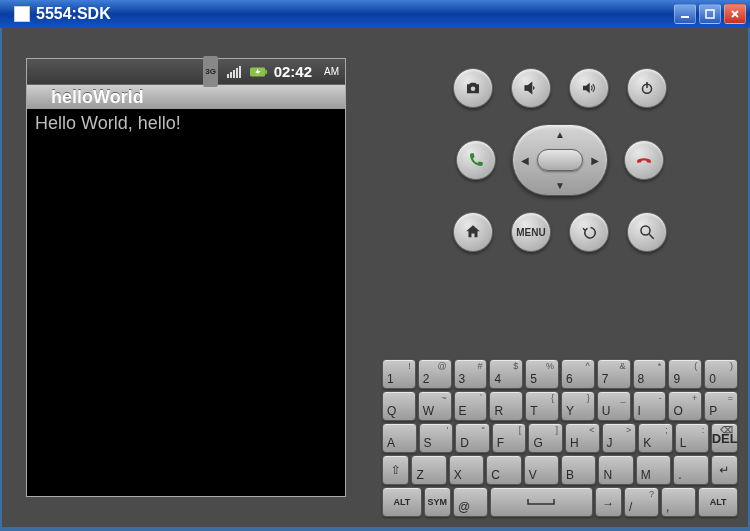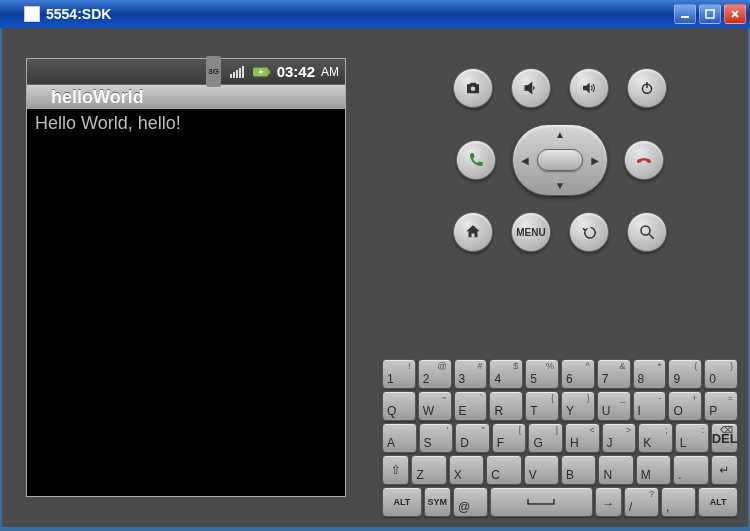--- a/index.html
+++ b/index.html
@@ -7,22 +7,22 @@
     width: 750px; height: 531px;
     font-family: Tahoma, Arial, sans-serif;
     background: #3b6ea5;
     overflow: hidden;
   }
   
   .titlebar {
     height: 28px;
     background: linear-gradient(to bottom, #3f7ed6 0%, #0a3e9f 50%, #1054c8 100%);
     display: flex; align-items: center;
-    padding: 0 4px 0 24px;
-    color: #fff; font-size: 14px; font-weight: bold;
+    padding: 0 4px 0 14px;
+    color: #fff; font-size: 16px; font-weight: bold;
   }
   .titlebar .app-icon {
     width: 16px; height: 16px; background: #fff; margin-right: 6px;
     border: 1px solid #ccc;
   }
   .titlebar .title { flex: 1; }
   .titlebar .win-btns { display: flex; gap: 3px; }
   .win-btn {
     width: 22px; height: 20px; border-radius: 3px;
     display: flex; align-items: center; justify-content: center;
@@ -70,21 +70,21 @@
     display: flex; align-items: center; justify-content: center;
   }
   .ic-3g {
     font-size: 8px; font-weight: bold;
     background: #888; color: #222;
     padding: 12px 2px; border-radius: 2px;
     line-height: 7px; text-align:center;
   }
   .ic-signal svg, .ic-battery svg { display:block; }
   .clock-time { font-size: 15px; font-weight: bold; }
-  .clock-ampm { font-size: 12px; margin-left: 0; }
+  .clock-ampm { font-size: 10px; margin-left: 6px; }
 
   .app-title-bar {
     height: 24px;
     background: linear-gradient(to bottom,#cfcfcf,#9b9b9b);
     color: #fff;
     font-size: 18px; font-weight: bold;
     display: flex; align-items: center;
     padding: 0 24px;
     text-shadow: 0 -1px 0 #666;
   }
@@ -212,21 +212,21 @@
             <rect x="12" y="0" width="2" height="12" fill="#ddd"></rect>
           </svg>
         </div>
         <div class="status-icon ic-battery">
           <svg viewBox="0 0 20 12" width="20" height="12">
             <rect x="0" y="1" width="17" height="10" rx="2" fill="#8bc34a"></rect>
             <rect x="17" y="4" width="2" height="4" fill="#8bc34a"></rect>
             <path d="M9 2 L6 7 H9 L7 10 L12 5 H9 Z" fill="#fff"></path>
           </svg>
         </div>
-        <span class="clock-time">03:42</span>
+        <span class="clock-time">02:42</span>
         <span class="clock-ampm">AM</span>
       </div>
       <div class="app-title-bar">
         <span>helloWorld</span>
       </div>
       <div class="app-content">
         <span>Hello World, hello!</span>
       </div>
     </div>
   </div>

